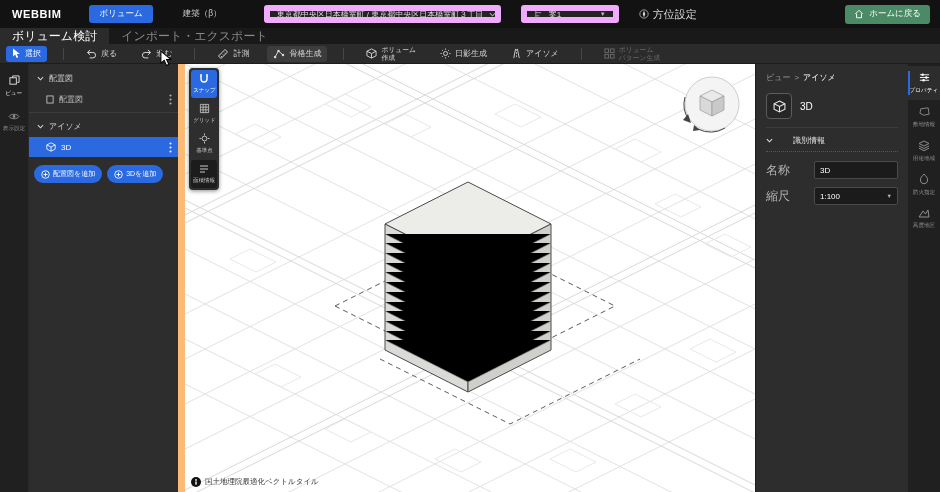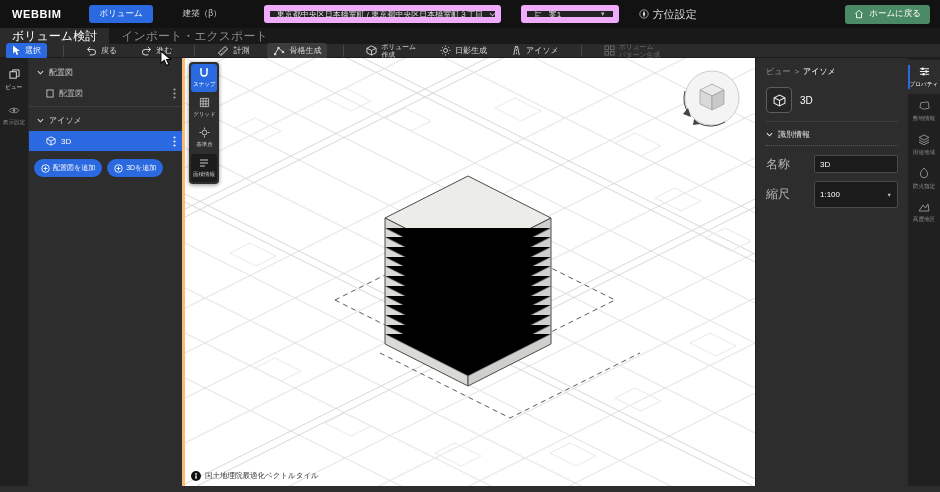--- a/index.html
+++ b/index.html
@@ -20,37 +20,37 @@
   .orientation{display:flex;align-items:center;gap:4px;font-size:11px;color:#ddd;background:none;border:none;cursor:pointer;font-family:inherit;}
   .spacer{flex:1;}
   .home-btn{height:19px;display:flex;align-items:center;gap:5px;padding:0 9px;background:var(--home-green);color:#fff;font-size:8.5px;border:none;border-radius:3px;cursor:pointer;font-family:inherit;}
 
   
   .moderow{height:16px;background:#191919;display:flex;align-items:stretch;}
   .mode-tab{display:flex;align-items:center;padding:0 12px;font-size:12px;color:#8a8a8a;cursor:pointer;}
   .mode-tab.active{background:#2b2b2b;color:#fff;}
 
   
-  .toolbar{height:14px;background:#2b2b2b;display:flex;align-items:center;padding:0 6px;gap:12px;border-bottom:1px solid #1c1c1c;}
+  .toolbar{height:20px;background:#2b2b2b;display:flex;align-items:center;padding:0 6px;gap:12px;border-bottom:1px solid #1c1c1c;}
   .tool{height:16px;display:flex;align-items:center;gap:4px;padding:0 6px;background:transparent;border:none;border-radius:3px;color:#d6d6d6;font-size:8px;cursor:pointer;font-family:inherit;white-space:nowrap;}
   .tool.active{background:var(--accent);color:#fff;}
   .tool.hovered{background:#3c3c3c;text-align:center;}
   .tool.disabled{color:#6b6b6b;}
   .tool .two{display:flex;flex-direction:column;line-height:1.12;font-size:6.8px;text-align:left;}
   .tsep{width:1px;height:12px;background:#464646;margin:0 4px;}
 
   
   .main{display:flex;height:428px;}
 
   .lrail{width:28px;background:#202020;display:flex;flex-direction:column;padding-top:6px;gap:4px;}
   .lrail-item{height:32px;display:flex;flex-direction:column;align-items:center;justify-content:center;gap:2px;color:#8d8d8d;cursor:pointer;}
   .lrail-item.active{color:#e6e6e6;}
   .tiny-lbl{font-size:7px;transform:scale(.8);white-space:nowrap;}
 
-  .tree{width:157px;background:#2d2d2d;padding-top:4px;border-left:1px solid #2a2a2a;border-right:3px solid #fdba74;}
+  .tree{width:157px;background:#2d2d2d;padding-top:4px;border-left:1px solid #2a2a2a;border-right:7px solid #fdba74;}
   .tree-section{height:21px;display:flex;align-items:center;gap:5px;padding:0 8px;font-size:8px;color:#d5d5d5;cursor:pointer;}
   .tree-item{height:20px;display:flex;align-items:center;gap:5px;padding:0 6px 0 17px;font-size:8px;color:#c4c4c4;cursor:pointer;}
   .tree-item.selected{background:var(--accent);color:#fff;}
   .tree-item .dots{margin-left:auto;display:flex;color:#a9a9a9;cursor:pointer;}
   .tree-item.selected .dots{color:#e8f0ff;}
   .tree-div{height:1px;background:#3d3d3d;margin:3px 0;}
   .tree-buttons{display:flex;gap:5px;padding:8px 5px;}
   .add-btn{height:18px;border-radius:9px;background:var(--accent);color:#fff;border:none;font-size:7px;display:flex;align-items:center;gap:3px;padding:0 7px;white-space:nowrap;cursor:pointer;font-family:inherit;}
 
   .canvas{flex:1;position:relative;background:#fff;overflow:hidden;padding-left:15px;}
@@ -65,25 +65,25 @@
   .attribution{position:absolute;left:6px;bottom:5px;display:flex;align-items:center;gap:4px;font-size:7.5px;color:#333;}
 
   
   .inspector{width:153px;background:#2d2d2d;padding:8px 10px;border-left:1px solid #1d1d1d;color:#ddd;}
   .crumb{font-size:8px;color:#9a9a9a;display:flex;gap:4px;align-items:center;}
   .crumb .cur{color:#fff;}
   .obj-row{display:flex;align-items:center;gap:8px;margin:10px 0 8px;}
   .obj-icon{width:26px;height:26px;border:1px solid #5c5c5c;border-radius:4px;background:#262626;display:flex;align-items:center;justify-content:center;color:#e8e8e8;}
   .obj-name{font-size:10px;color:#fff;}
   .isec{border-top:1px solid #3d3d3d;margin-top:4px;padding-top:7px;}
-  .isec-hdr{display:flex;align-items:center;gap:5px;font-size:8px;color:#e0e0e0;padding-bottom:5px;border-bottom:1px dotted #565656;margin-bottom:9px;}
+  .isec-hdr{display:flex;align-items:center;gap:20px;font-size:8px;color:#e0e0e0;padding-bottom:5px;border-bottom:1px dotted #565656;margin-bottom:9px;}
   .field{display:flex;align-items:center;justify-content:space-between;margin-bottom:8px;}
   .flabel{font-size:12px;color:#b5b5b5;}
   .finput{width:84px;height:18px;background:#1b1b1b;border:1px solid #4a4a4a;border-radius:2px;color:#fff;font-size:8px;padding:0 5px;font-family:inherit;}
-  .fselect{width:84px;height:27px;background:#1b1b1b;border:1px solid #4a4a4a;border-radius:2px;color:#fff;font-size:8px;padding:0 5px;display:flex;align-items:center;justify-content:space-between;cursor:pointer;}
+  .fselect{width:84px;height:18px;background:#1b1b1b;border:1px solid #4a4a4a;border-radius:2px;color:#fff;font-size:8px;padding:0 5px;display:flex;align-items:center;justify-content:space-between;cursor:pointer;}
   .fselect .caret{font-size:5.5px;color:#bbb;}
 
   .rrail{width:32px;background:#202020;display:flex;flex-direction:column;padding-top:2px;}
   .rail-item{height:34px;display:flex;flex-direction:column;align-items:center;justify-content:center;gap:2px;color:#8d8d8d;cursor:pointer;position:relative;}
   .rail-item.active{background:#2d2d2d;color:#fff;}
   .rail-item.active::before{content:"";position:absolute;left:0;top:5px;bottom:5px;width:2px;background:var(--accent);}
 
   .mouse-cursor{position:absolute;left:160px;top:50px;z-index:60;pointer-events:none;}
   svg{display:block;}
 </style>

